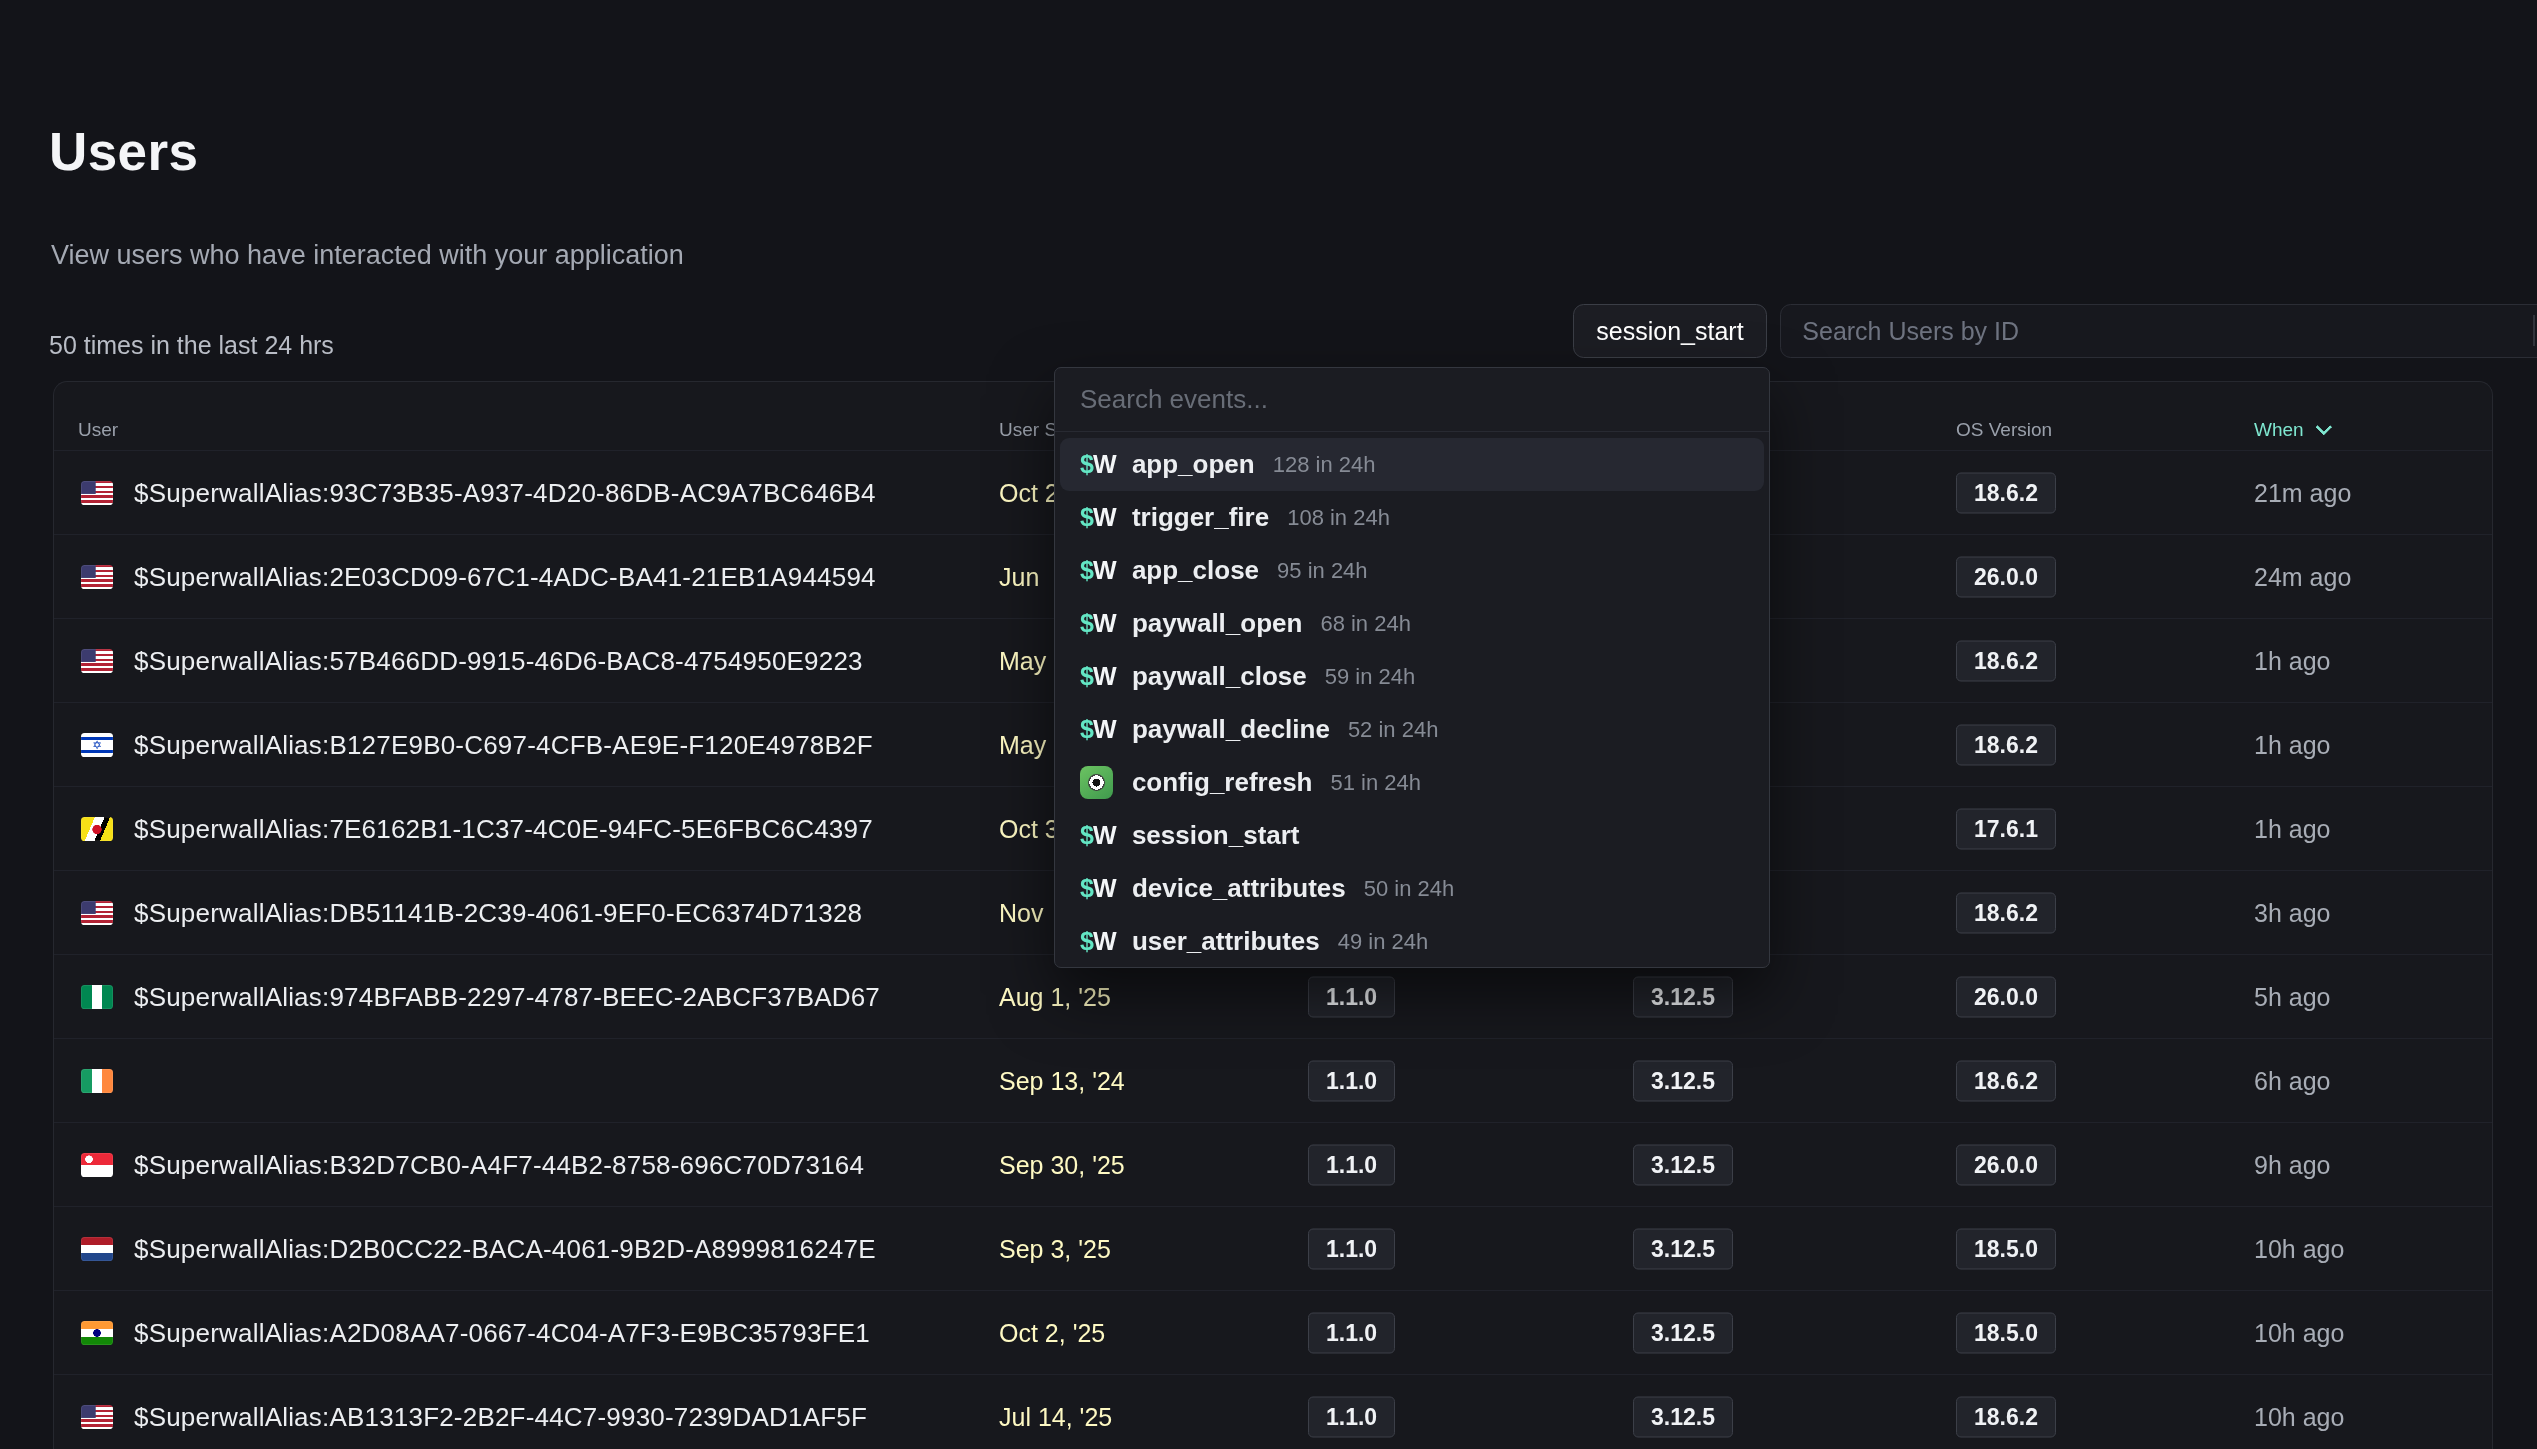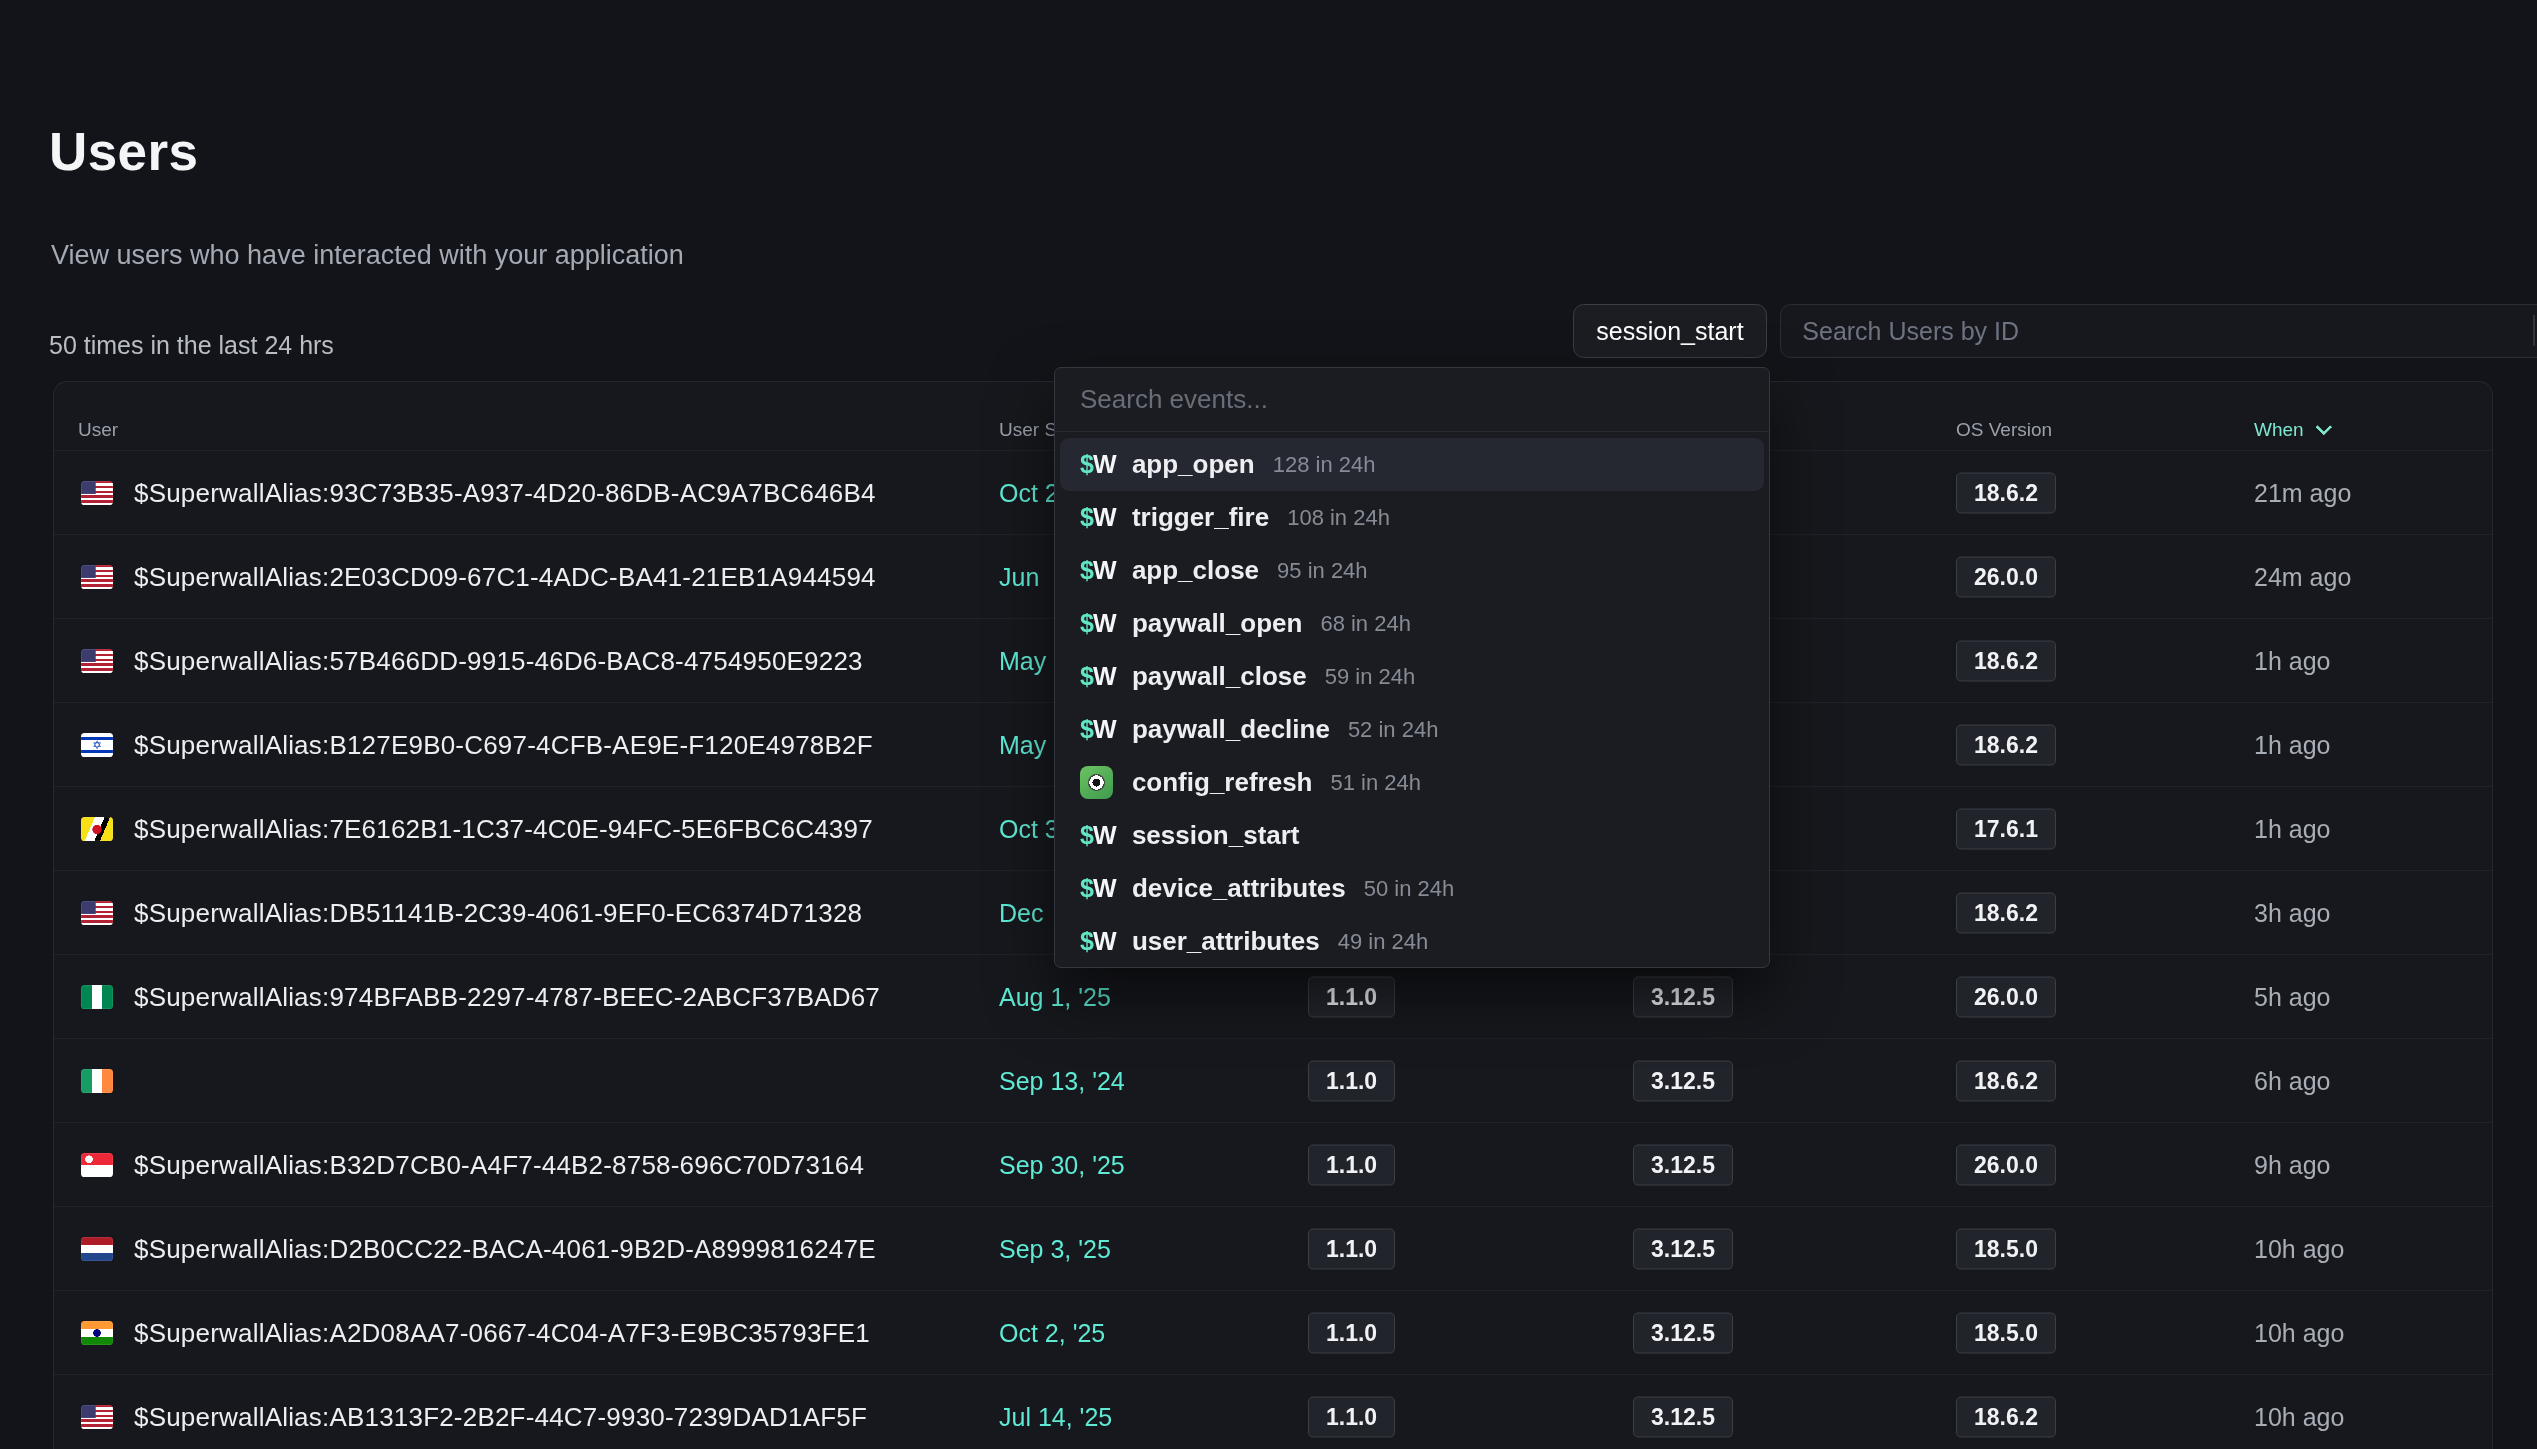--- a/index.html
+++ b/index.html
@@ -47,21 +47,21 @@
   .th-user { left:24px; }
   .th-since { left:945px; white-space:nowrap; }
   .th-os { left:1902px; }
   .th-when { left:2200px; color:#7fe7d0; cursor:pointer; }
   .chev { display:inline-block; width:11.6px; height:11.6px; border-right:3.1px solid #7fe7d0; border-bottom:3.1px solid #7fe7d0; transform:rotate(45deg); margin-left:14.2px; margin-top:-7.1px; border-radius:0.9px; }
   .tbody { position:absolute; top:68px; left:0; right:0; }
   .row { height:84px; border-top:0.9px solid #20222a; position:relative; }
   .row > * { position:absolute; top:50%; transform:translateY(-50%); }
   .cell-flag { left:27px; }
   .cell-alias { left:80px; font-size:26px; font-weight:500; color:#eceef1; white-space:nowrap; letter-spacing:0.2px; }
-  .cell-since { left:945px; font-size:25px; color:#5eead4; white-space:nowrap; }
+  .cell-since { left:945px; font-size:25px; color:#fef9c3; white-space:nowrap; }
   .badge {
     display:inline-flex; align-items:center; height:41px; padding:0 17px;
     background:#22242b; border:1.8px solid #3c3f48; border-radius:5px;
     font-size:23px; font-weight:700; color:#f0f2f5; white-space:nowrap;
   }
   .badge-app { left:1254px; }
   .badge-sdk { left:1579px; }
   .badge-os  { left:1902px; }
   .cell-when { left:2200px; font-size:25px; color:#a8adb6; white-space:nowrap; }
 
@@ -153,21 +153,21 @@
       <div class="row">
         <span class="flag flag-bn cell-flag"></span>
         <span class="cell-alias">$SuperwallAlias:7E6162B1-1C37-4C0E-94FC-5E6FBC6C4397</span>
         <span class="cell-since">Oct 3</span>
         <span class="badge badge-os">17.6.1</span>
         <span class="cell-when">1h ago</span>
       </div>
       <div class="row">
         <span class="flag flag-us cell-flag"></span>
         <span class="cell-alias">$SuperwallAlias:DB51141B-2C39-4061-9EF0-EC6374D71328</span>
-        <span class="cell-since">Dec</span>
+        <span class="cell-since">Nov</span>
         <span class="badge badge-os">18.6.2</span>
         <span class="cell-when">3h ago</span>
       </div>
       <div class="row">
         <span class="flag flag-ng cell-flag"></span>
         <span class="cell-alias">$SuperwallAlias:974BFABB-2297-4787-BEEC-2ABCF37BAD67</span>
         <span class="cell-since">Aug 1, '25</span>
         <span class="badge badge-app">1.1.0</span>
         <span class="badge badge-sdk">3.12.5</span>
         <span class="badge badge-os">26.0.0</span>

